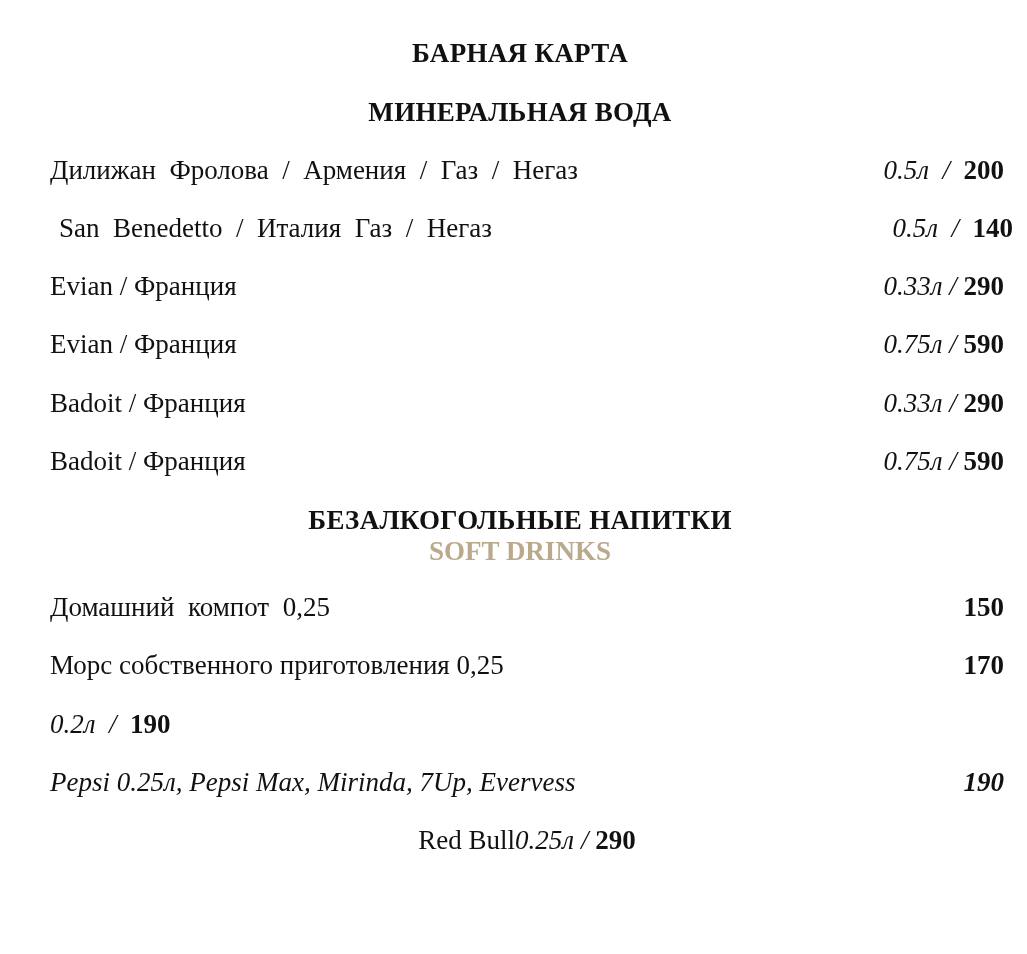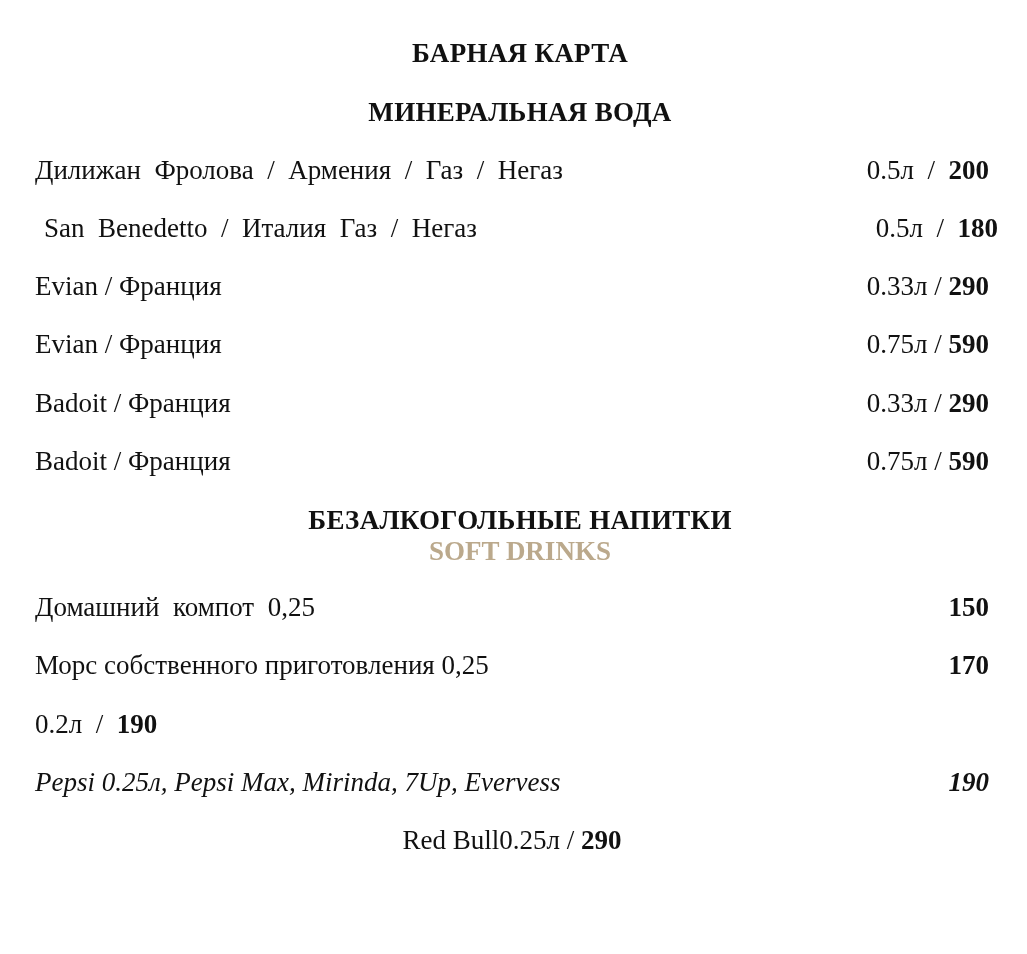--- a/index.html
+++ b/index.html
@@ -2,42 +2,42 @@
 <html><head>
 <meta charset="utf-8">
 <style>
   html, body { margin: 0; padding: 0; background: #ffffff; }
   body { width: 1027px; height: 954px; position: relative; overflow: hidden;
          font-family: "Liberation Serif", "DejaVu Serif", serif; color: #111; }
   .title { position: absolute; left: 0; width: 1040px; text-align: center;
            font-weight: bold; font-size: 27px; letter-spacing: 0.3px; }
   .subtitle { position: absolute; left: 0; width: 1040px; text-align: center;
               font-weight: bold; font-size: 27px; color: #bba98c; }
-  .row { position: absolute; left: 35px; width: 954px; height: 34px;
+  .row { position: absolute; left: 50px; width: 954px; height: 34px;
          display: flex; justify-content: space-between; align-items: baseline;
          font-size: 27px; }
   .name { white-space: pre; }
   .price-wrap { white-space: pre; }
-  .vol { font-weight: normal; }
+  .vol { font-weight: normal; font-style: italic; }
   .price { font-weight: bold; }
 </style>
 </head>
 <body>
 
 <div class="title" style="top:38px;">БАРНАЯ КАРТА</div>
 
 <div class="title" style="top:97px;">МИНЕРАЛЬНАЯ ВОДА</div>
 
 <div class="row" style="top:155px;">
   <span class="name">Дилижан  Фролова  /  Армения  /  Газ  /  Негаз</span>
   <span class="price-wrap"><span class="vol">0.5л  /  </span><span class="price">200</span></span>
 </div>
 <div class="row" style="top:213px;margin-left:9px;">
   <span class="name">San  Benedetto  /  Италия  Газ  /  Негаз</span>
-  <span class="price-wrap"><span class="vol">0.5л  /  </span><span class="price">180</span></span>
+  <span class="price-wrap"><span class="vol">0.5л  /  </span><span class="price">140</span></span>
 </div>
 <div class="row" style="top:271px;">
   <span class="name">Evian / Франция</span>
   <span class="price-wrap"><span class="vol">0.33л / </span><span class="price">290</span></span>
 </div>
 <div class="row" style="top:329px;">
   <span class="name">Evian / Франция</span>
   <span class="price-wrap"><span class="vol">0.75л / </span><span class="price">590</span></span>
 </div>
 <div class="row" style="top:388px;">

